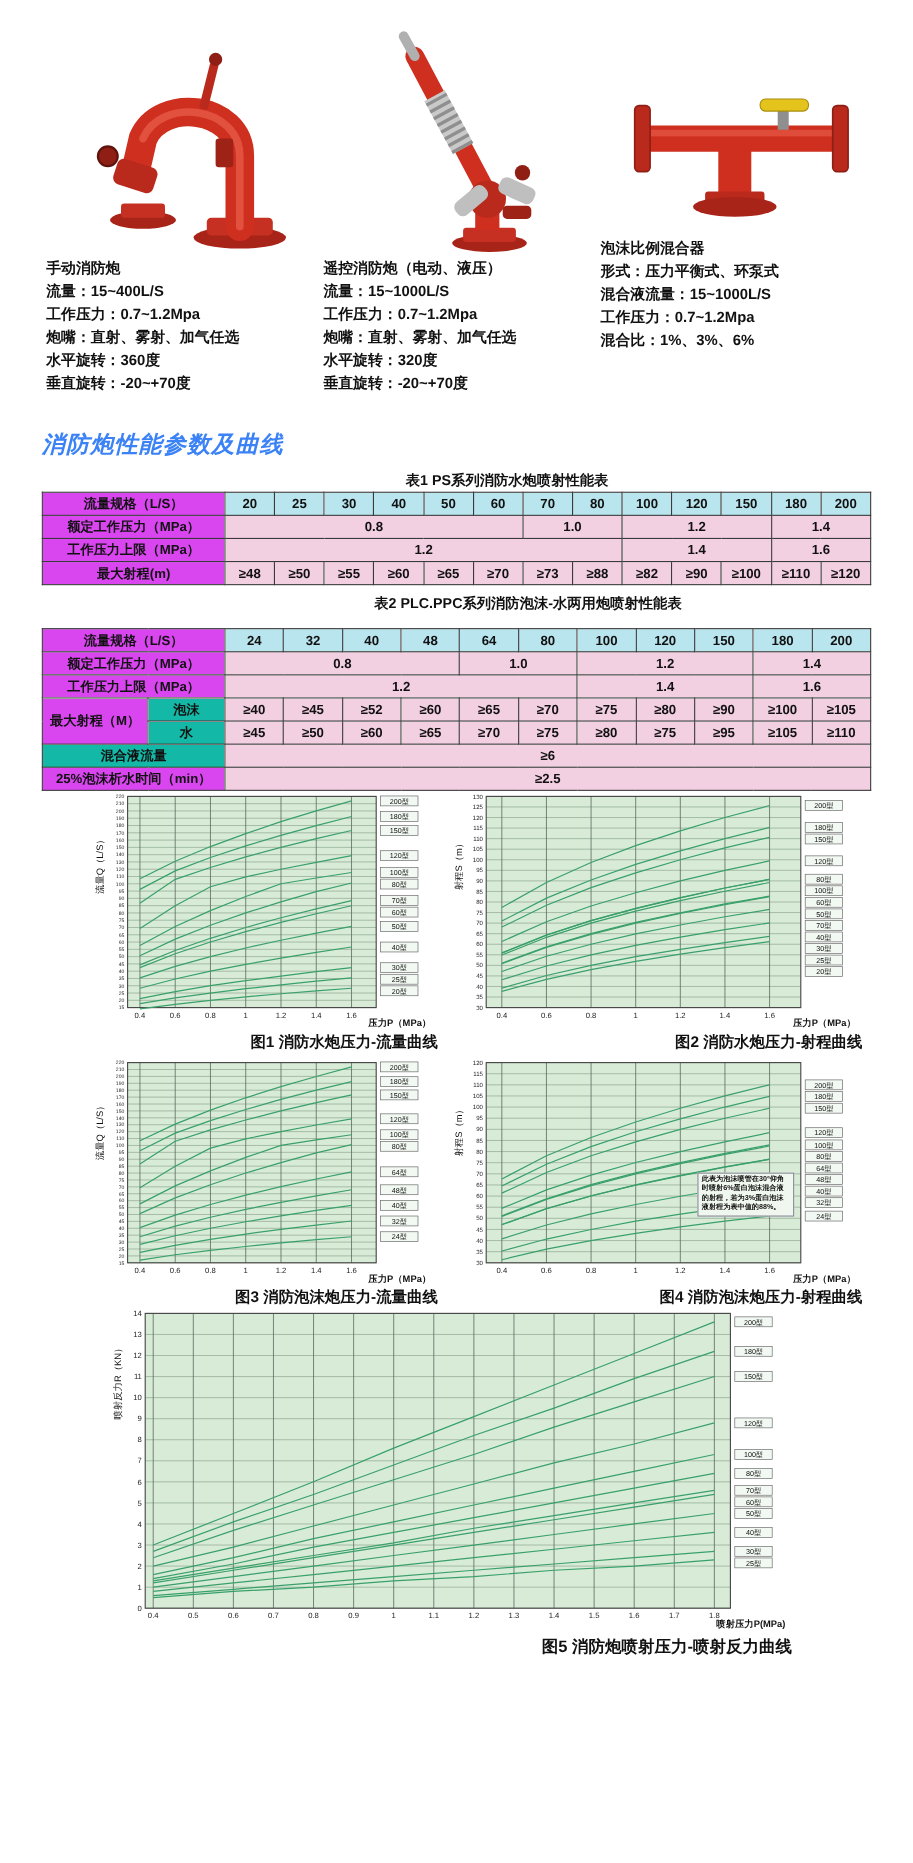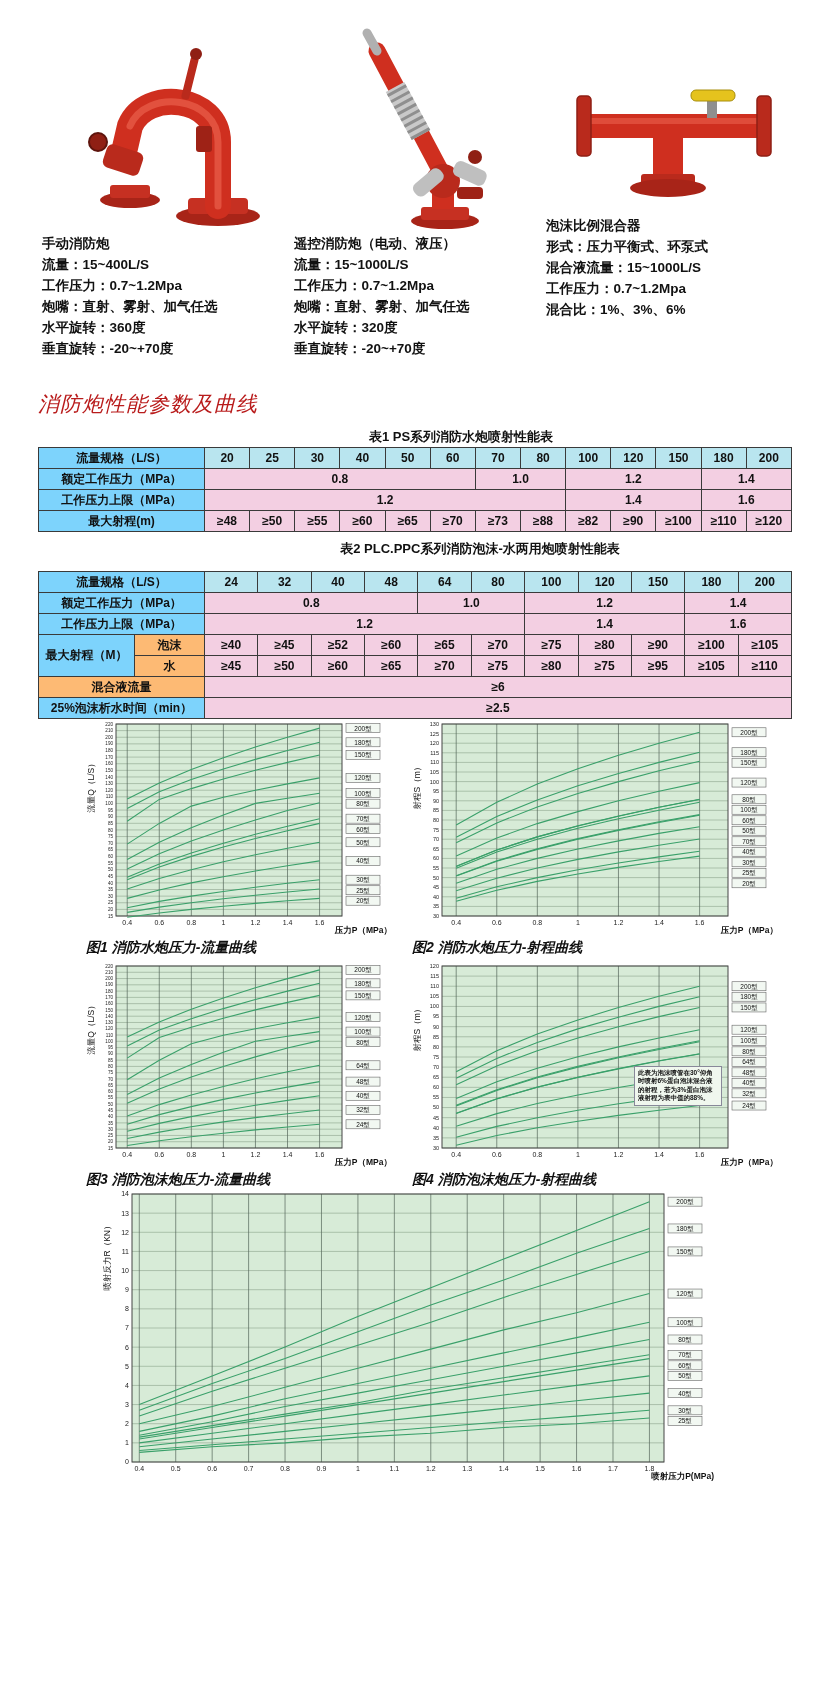--- a/index.html
+++ b/index.html
@@ -7,39 +7,39 @@
         font-family:"Liberation Sans","DejaVu Sans",sans-serif;color:#111;overflow:hidden;}
 
   
   .products{position:absolute;left:42px;top:22px;width:756px;display:flex;}
   .product{width:252px;}
   .product .img{height:208px;display:flex;align-items:flex-end;justify-content:center;}
   .product .txt{margin-top:4px;font-size:13.5px;font-weight:600;line-height:1.55;}
   .product .txt div{white-space:nowrap;}
 
   
-  .section-title{position:absolute;left:38px;top:390px;font-size:21px;font-weight:400;
-                 font-style:italic;color:#b91c1c;letter-spacing:1px;}
+  .section-title{position:absolute;left:38px;top:390px;font-size:21px;font-weight:700;
+                 font-style:italic;color:#3b82f6;letter-spacing:1px;}
 
   
   .tbl-title{position:absolute;left:0;width:830px;text-align:center;font-size:13px;font-weight:700;padding-left:46px;}
   #t1-title{top:428px;} #t2-title{top:540px;margin-left:19px;}
   table.perf{position:absolute;border-collapse:collapse;table-layout:fixed;width:754px;left:38px;
              font-size:12px;font-weight:600;}
   #table1{top:447px;} #table2{top:571px;}
   table.perf td{border:1px solid #3a3a3a;height:20px;text-align:center;padding:0 1px;overflow:hidden;}
-  td.lab{background:#7dd3fc;text-align:left;padding-left:7px;}
-  td.labc{background:#fdba74;text-align:center;}
+  td.lab{background:#d946ef;text-align:left;padding-left:7px;}
+  td.labc{background:#14b8a6;text-align:center;}
   td.hv{background:#b9e5ef;}
   td.pv{background:#f3cfe2;}
 
   
   .chart{position:absolute;}
   .chart .plot{line-height:0;}
-  .chart .caption{text-align:left;font-weight:700;font-size:14px;margin-top:1px;font-style:italic;}
+  .chart .caption{text-align:right;font-weight:700;font-size:14px;margin-top:1px;}
   #chart5 .caption{font-size:15px;margin-top:4px;}
   .chart .note{position:absolute;right:62px;top:108px;width:80px;font-size:6.5px;line-height:1.3;
                background:#f0f7ee;border:1px solid #889;padding:2px 3px;font-weight:600;}
   svg text{font-family:"Liberation Sans","DejaVu Sans",sans-serif;}
 </style>
 </head>
 <body>
 
 <div class="page">
 
@@ -791,15 +791,16 @@
           <text x="583" y="192.35714285714286" font-size="6.5" text-anchor="middle" fill="#111">50型</text>
           <rect x="566" y="202.5857142857143" width="34" height="9" fill="#f2f8f2" stroke="#666" stroke-width="0.6"></rect>
           <text x="583" y="209.5857142857143" font-size="6.5" text-anchor="middle" fill="#111">40型</text>
           <rect x="566" y="219.81428571428572" width="34" height="9" fill="#f2f8f2" stroke="#666" stroke-width="0.6"></rect>
           <text x="583" y="226.81428571428572" font-size="6.5" text-anchor="middle" fill="#111">30型</text>
           <rect x="566" y="230.31428571428572" width="34" height="9" fill="#f2f8f2" stroke="#666" stroke-width="0.6"></rect>
           <text x="583" y="237.31428571428572" font-size="6.5" text-anchor="middle" fill="#111">25型</text>
           <text x="8" y="70" font-size="8.5" text-anchor="middle" fill="#111" transform="rotate(-90 8 70)">喷射反力R（KN）</text>
           <text x="612" y="293" font-size="8.5" font-weight="600" text-anchor="end" fill="#111">喷射压力P(MPa)</text>
         </svg></div>
+    <div class="caption">图5 消防炮喷射压力-喷射反力曲线</div>
   </div>
 
 </div>
 
 </body></html>

